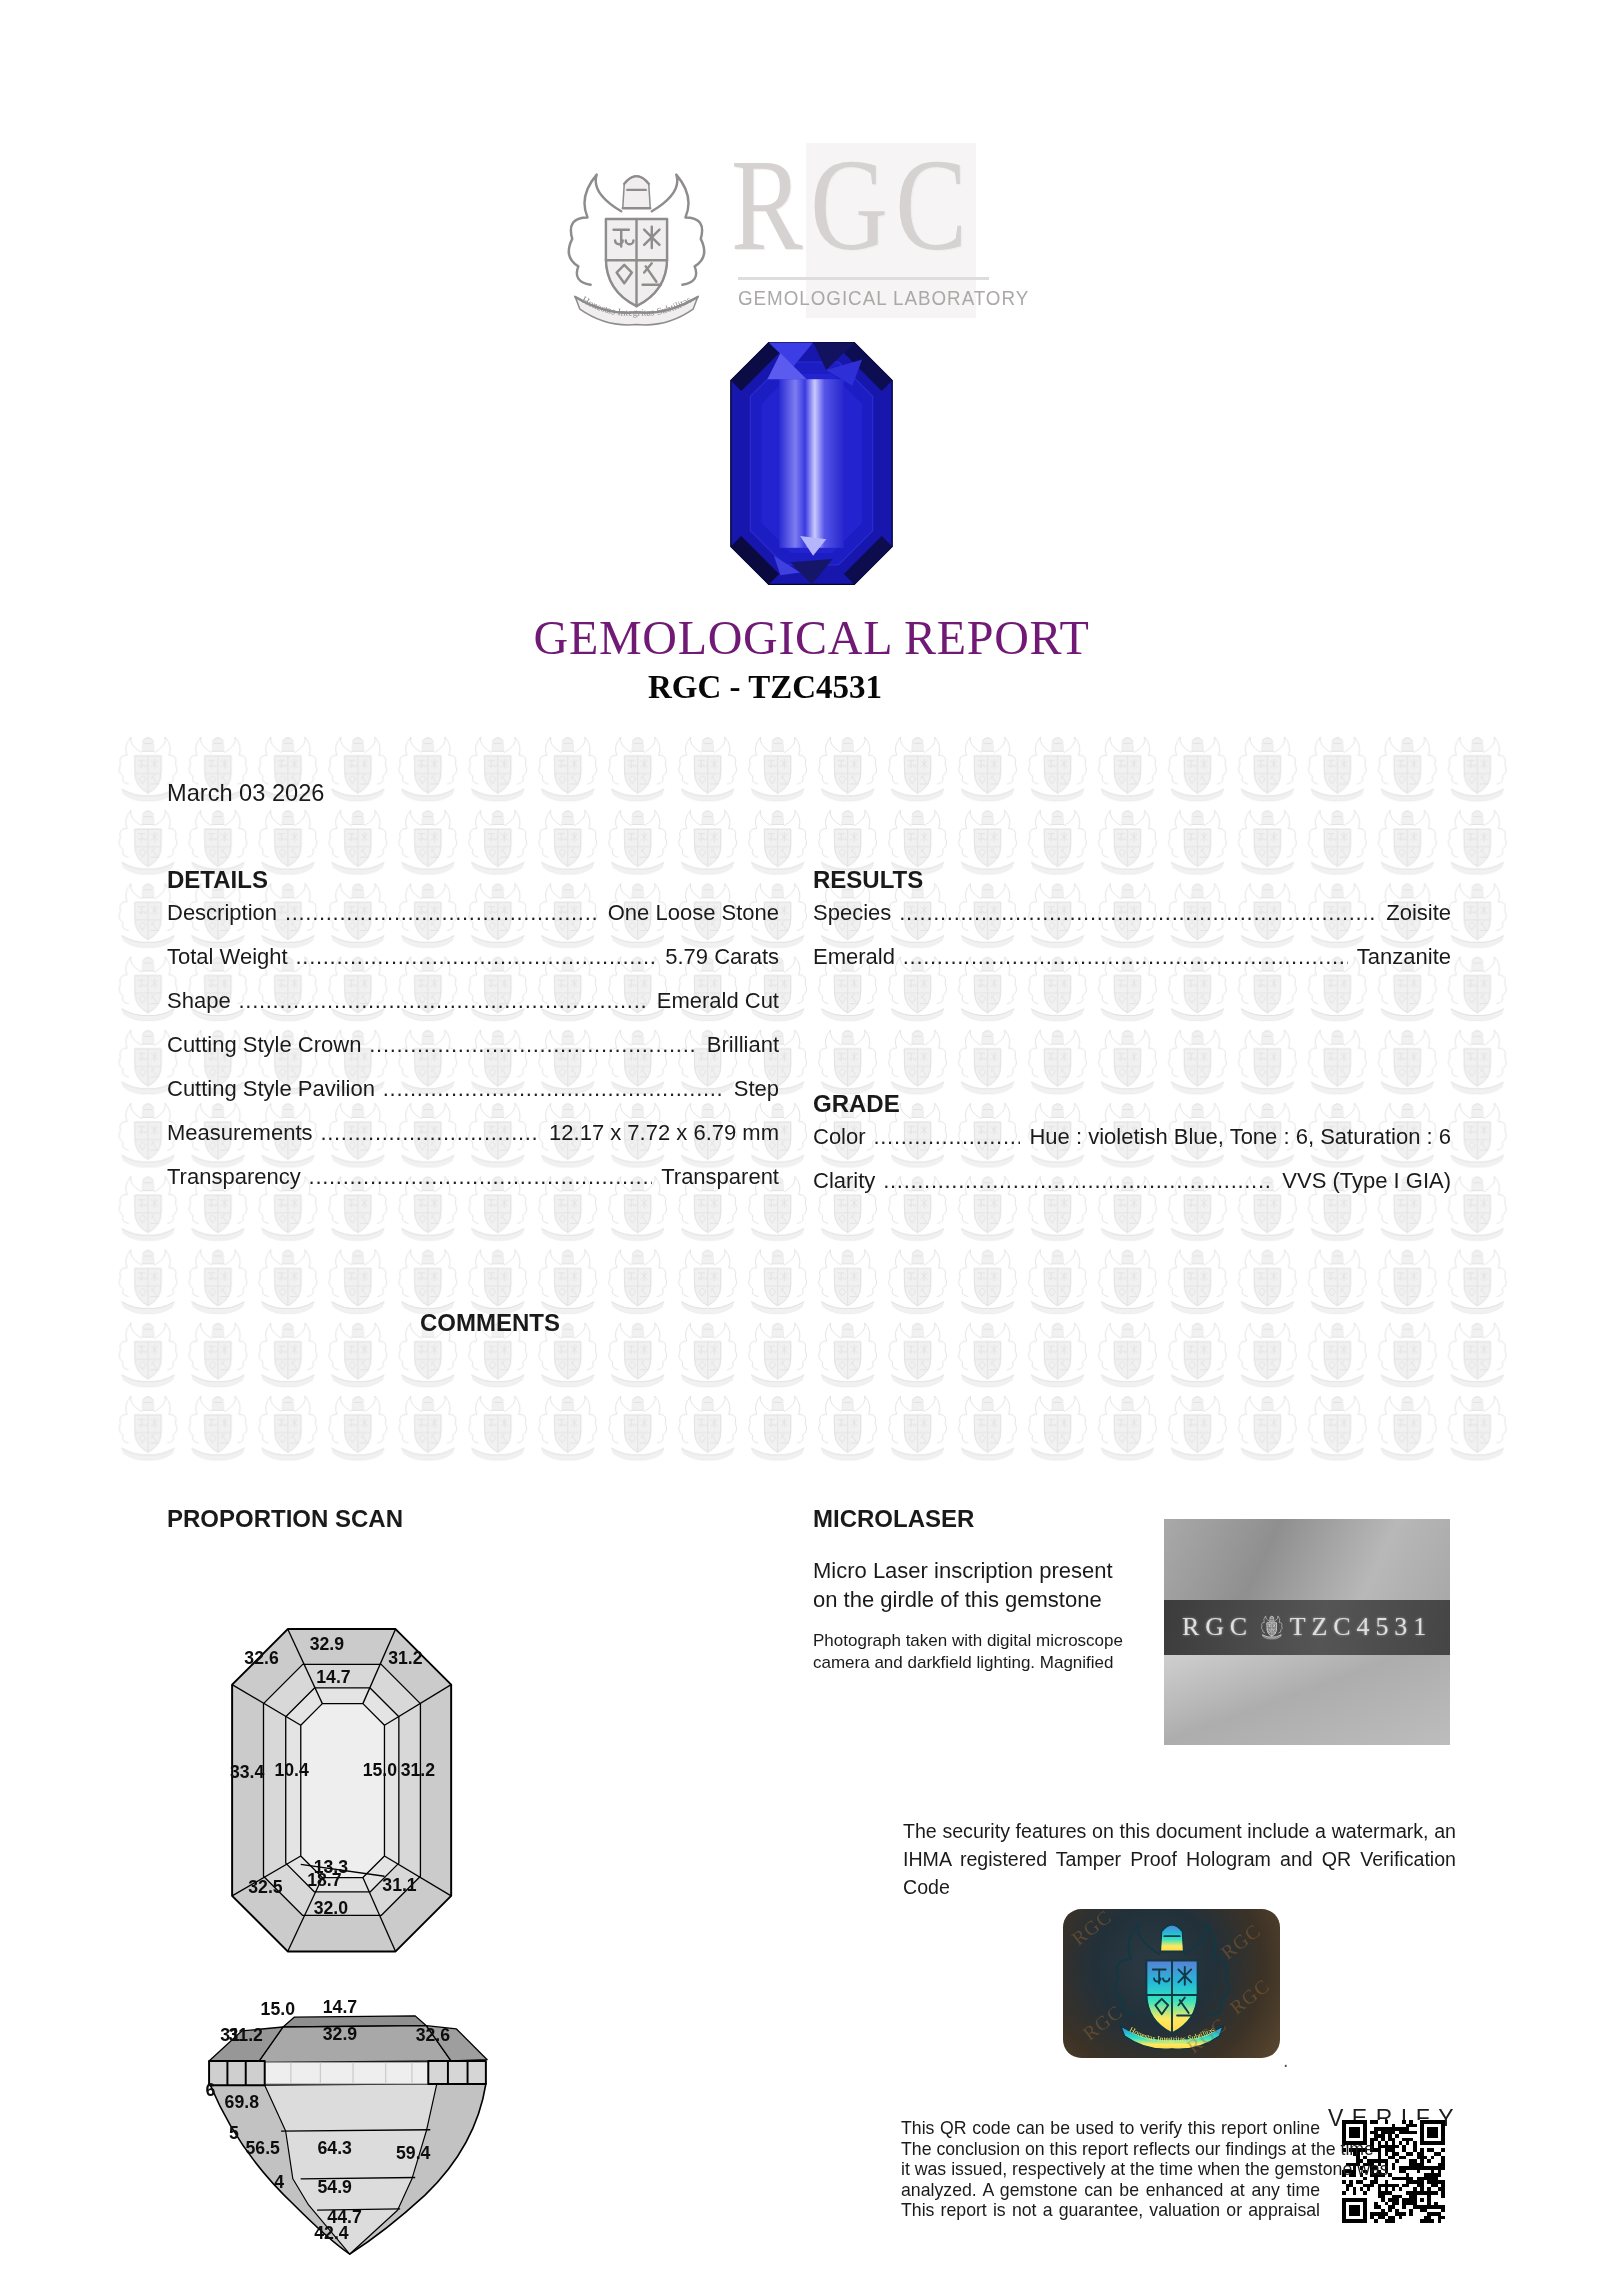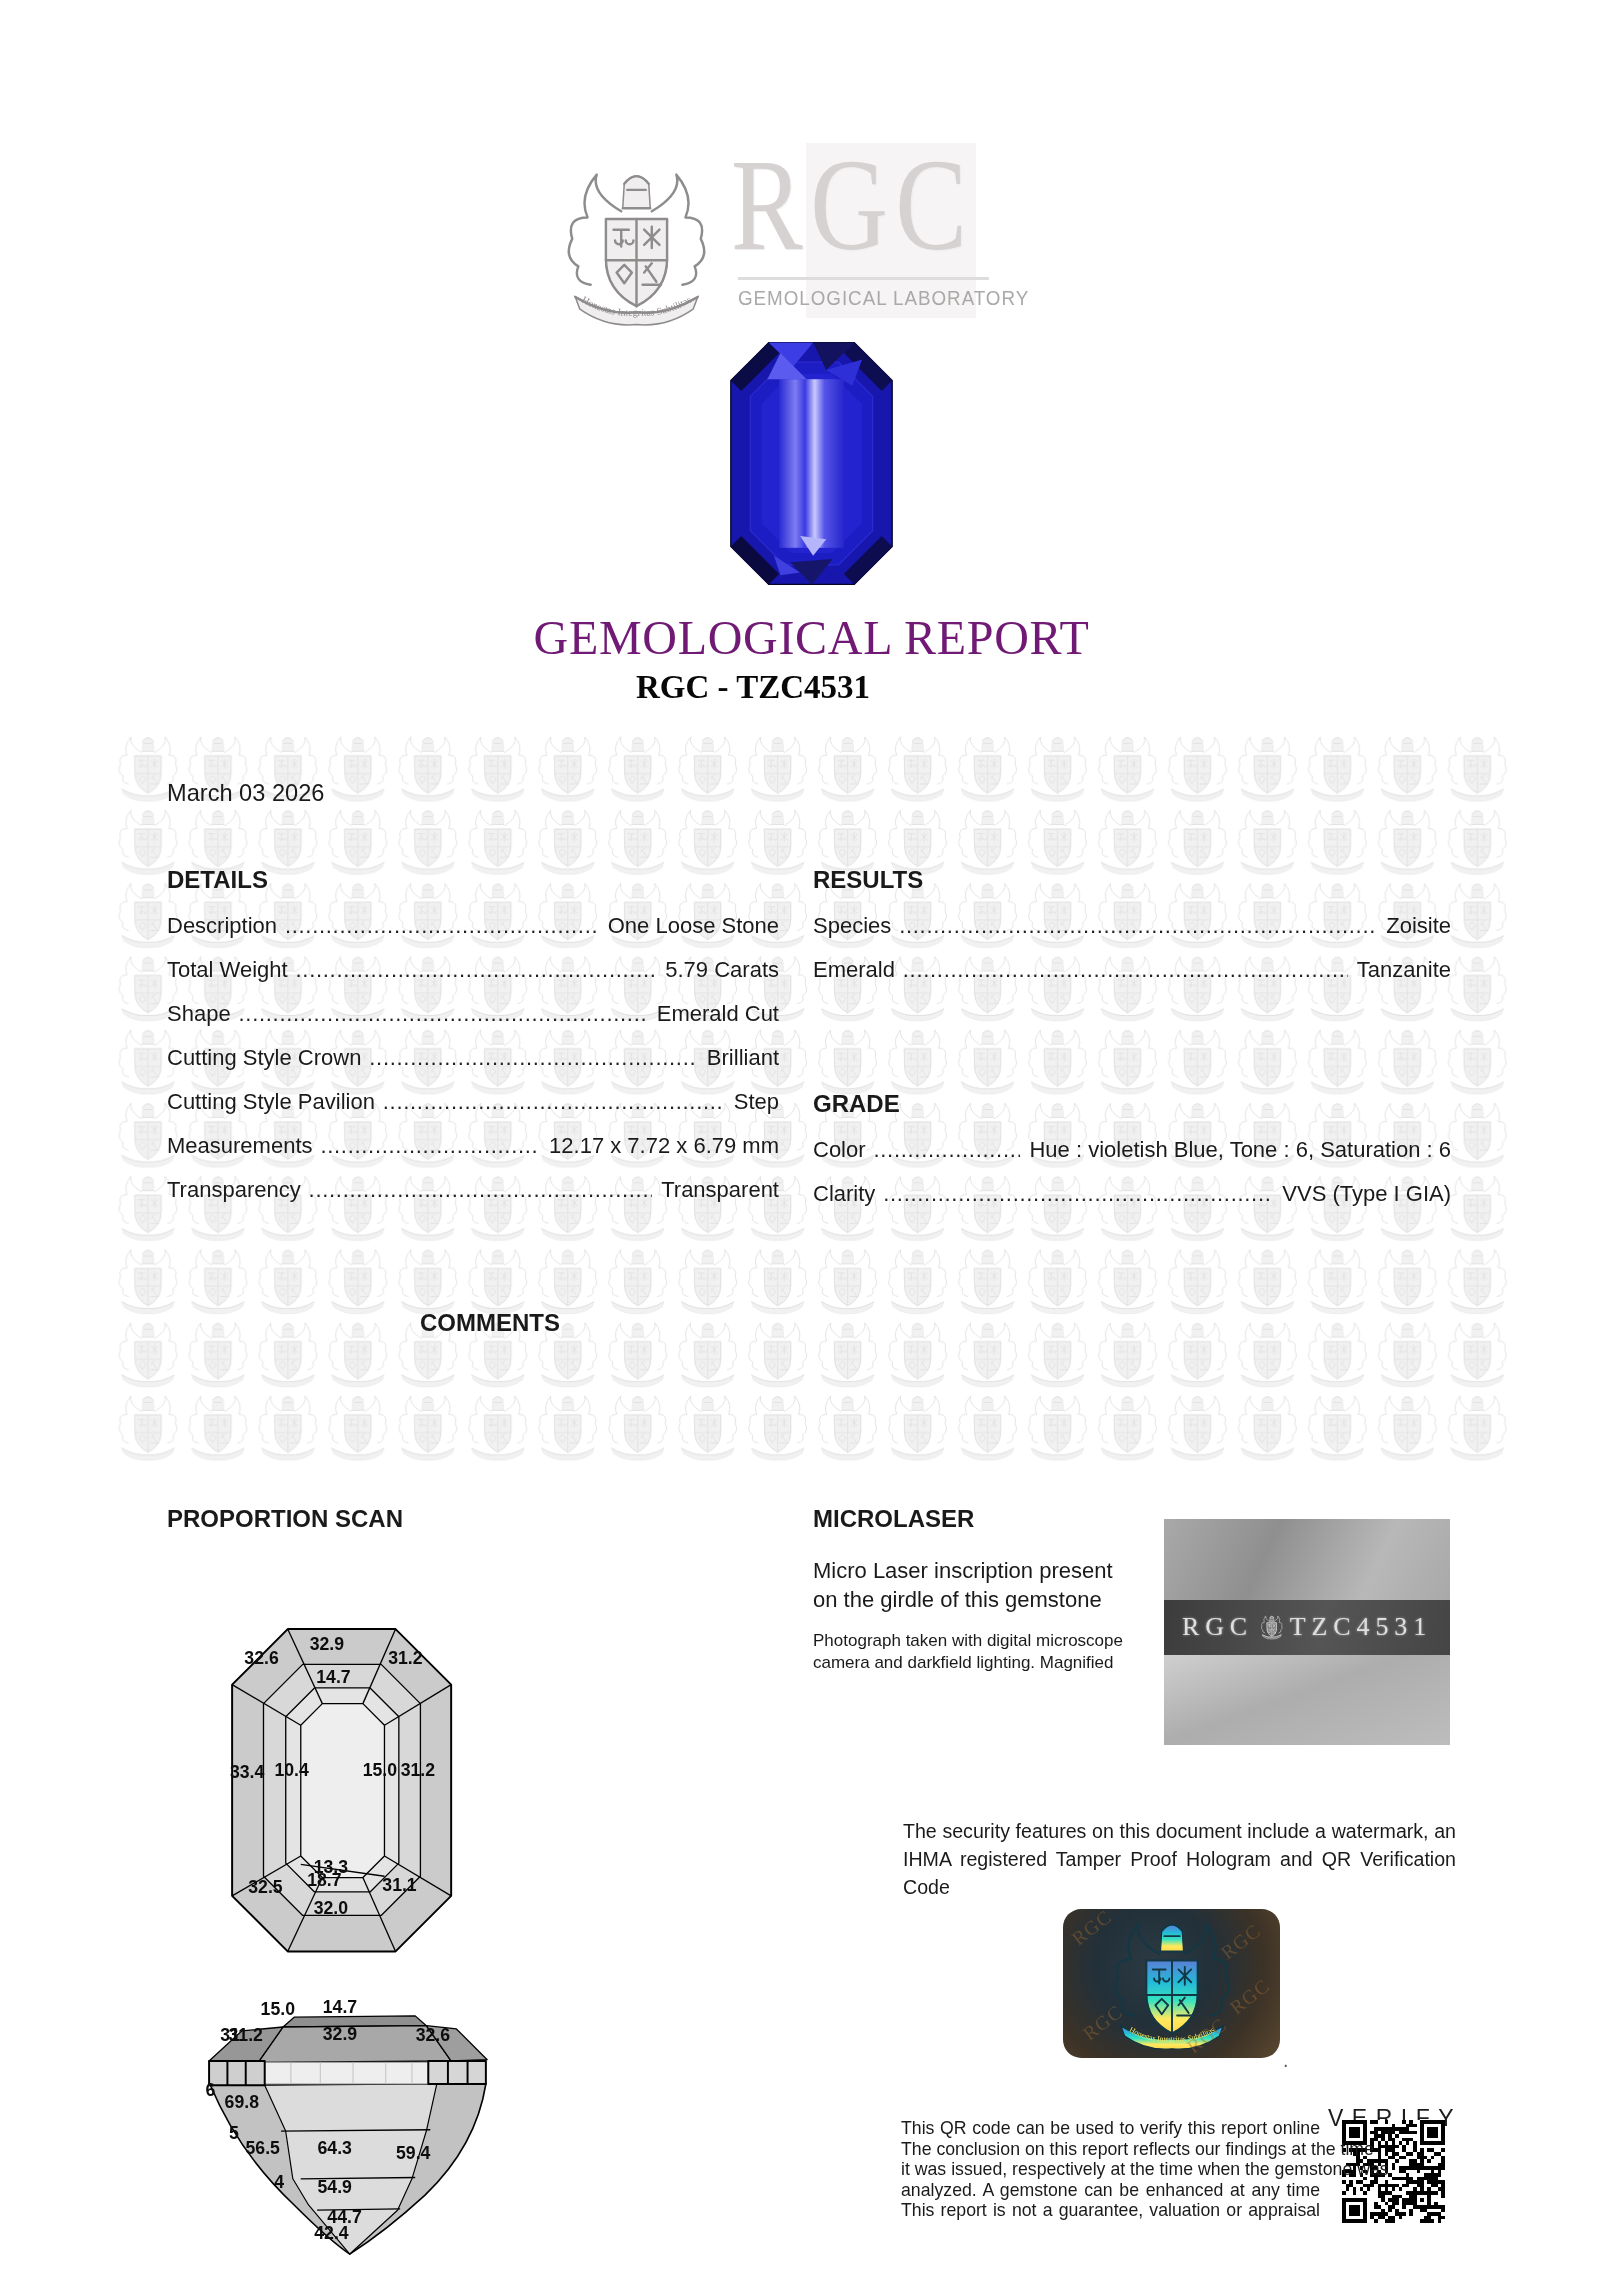--- a/index.html
+++ b/index.html
@@ -13,31 +13,31 @@
               color:#d6d2d2;letter-spacing:9.2px;transform:scaleX(.82);transform-origin:left top;
               text-shadow:1.3px 1.3px 1.3px #efecec;}
   .brand-rule{left:738px;top:277px;width:251px;height:2.6px;background:#dedcdc;}
   .brand-sub{left:738px;top:287px;width:262px;font-size:19.6px;letter-spacing:1px;color:#aba8a8;
              transform:scaleX(.96);transform-origin:left top;white-space:nowrap;}
 
   
   .report-title{left:0;top:610px;width:1623px;text-align:center;font-family:"Liberation Serif",serif;
                 font-size:48px;color:#701a75;letter-spacing:0.7px;}
   .report-code{left:0;top:669px;width:1506px;text-align:center;font-family:"Liberation Serif",serif;
-               font-size:33px;font-weight:700;color:#080808;}
+               font-size:33px;font-weight:700;color:#080808;padding-left:12px;}
   .report-date{left:167px;top:780px;font-size:23.6px;}
 
   
   .sec{display:flex;flex-direction:column;}
   .sec-heading{font-size:24px;font-weight:700;height:30px;line-height:30px;margin-bottom:5.2px;}
   .row{display:flex;align-items:baseline;height:44px;font-size:22px;white-space:nowrap;}
   .row .lbl{flex:0 0 auto;text-align:right;}
   .row .dots{flex:1 1 0;overflow:hidden;white-space:nowrap;margin:0 9.2px 0 7.9px;min-width:26px;
              letter-spacing:0.7px;color:#1f1f1f;}
-  .row .val{flex:0 0 auto;text-align:center;margin-top:13px;}
+  .row .val{flex:0 0 auto;text-align:center;}
   .details-block{left:167px;top:865px;width:612px;}
   .results-block{left:813px;top:865px;width:638px;}
   .grade-block{left:813px;top:1089px;width:638px;}
   .comments-block{left:167px;top:1308px;width:393px;align-items:flex-end;}
   .treatments-block{left:813px;top:1287px;width:393px;}
   .treat-val{font-size:22px;margin-top:10.5px;}
 
   
   .prop-heading{left:167px;top:1505px;font-size:24px;font-weight:700;}
   .facet-label{font-family:"Liberation Sans",sans-serif;font-weight:700;font-size:27px;fill:#0d0d0d;}

